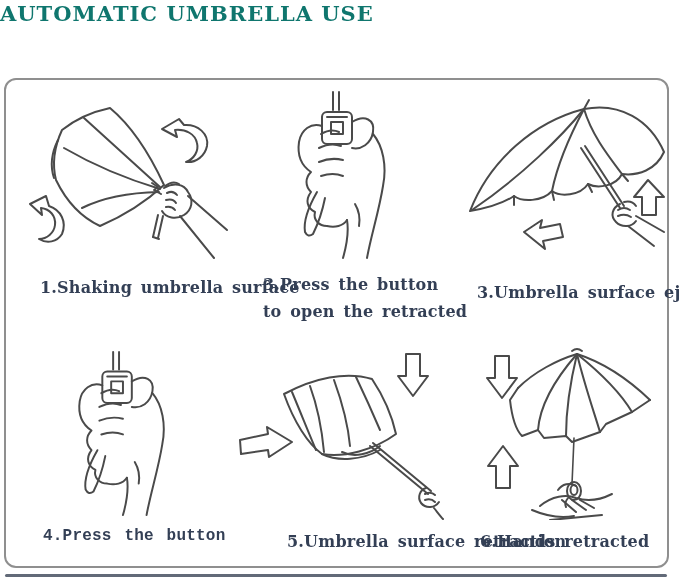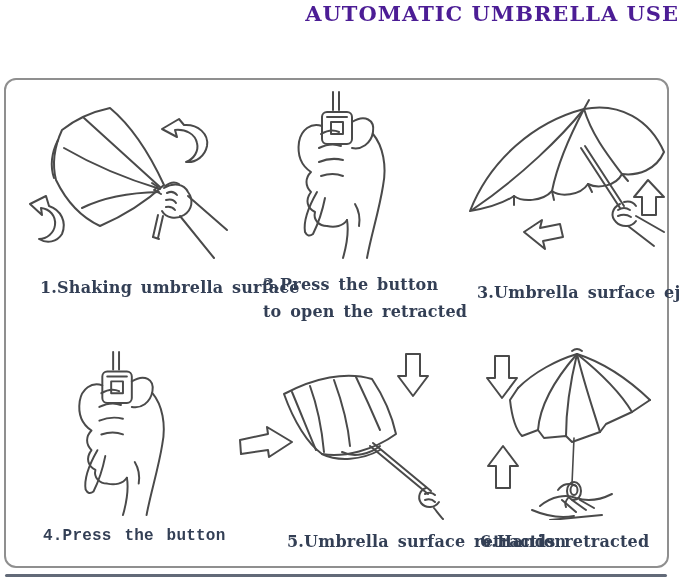--- a/index.html
+++ b/index.html
@@ -5,24 +5,24 @@
   html,body{margin:0;padding:0;background:#ffffff;}
   #stage{
     position:relative;
     width:679px;height:580px;
     background:#ffffff;
     overflow:hidden;
     font-family:"DejaVu Serif","Liberation Serif",serif;
   }
   .page-title{
     position:absolute;top:1px;left:0;width:100%;
-    text-align:right;
+    text-align:left;
     font-size:21px;font-weight:bold;
     letter-spacing:1px;
-    color:#4c1d95;
+    color:#0f766e;
     white-space:nowrap;
   }
   .frame{
     position:absolute;
     left:4px;top:78px;
     width:665px;height:490px;
     border:2px solid #8f8f8f;
     border-radius:12px;
     box-sizing:border-box;
     background:#ffffff;

